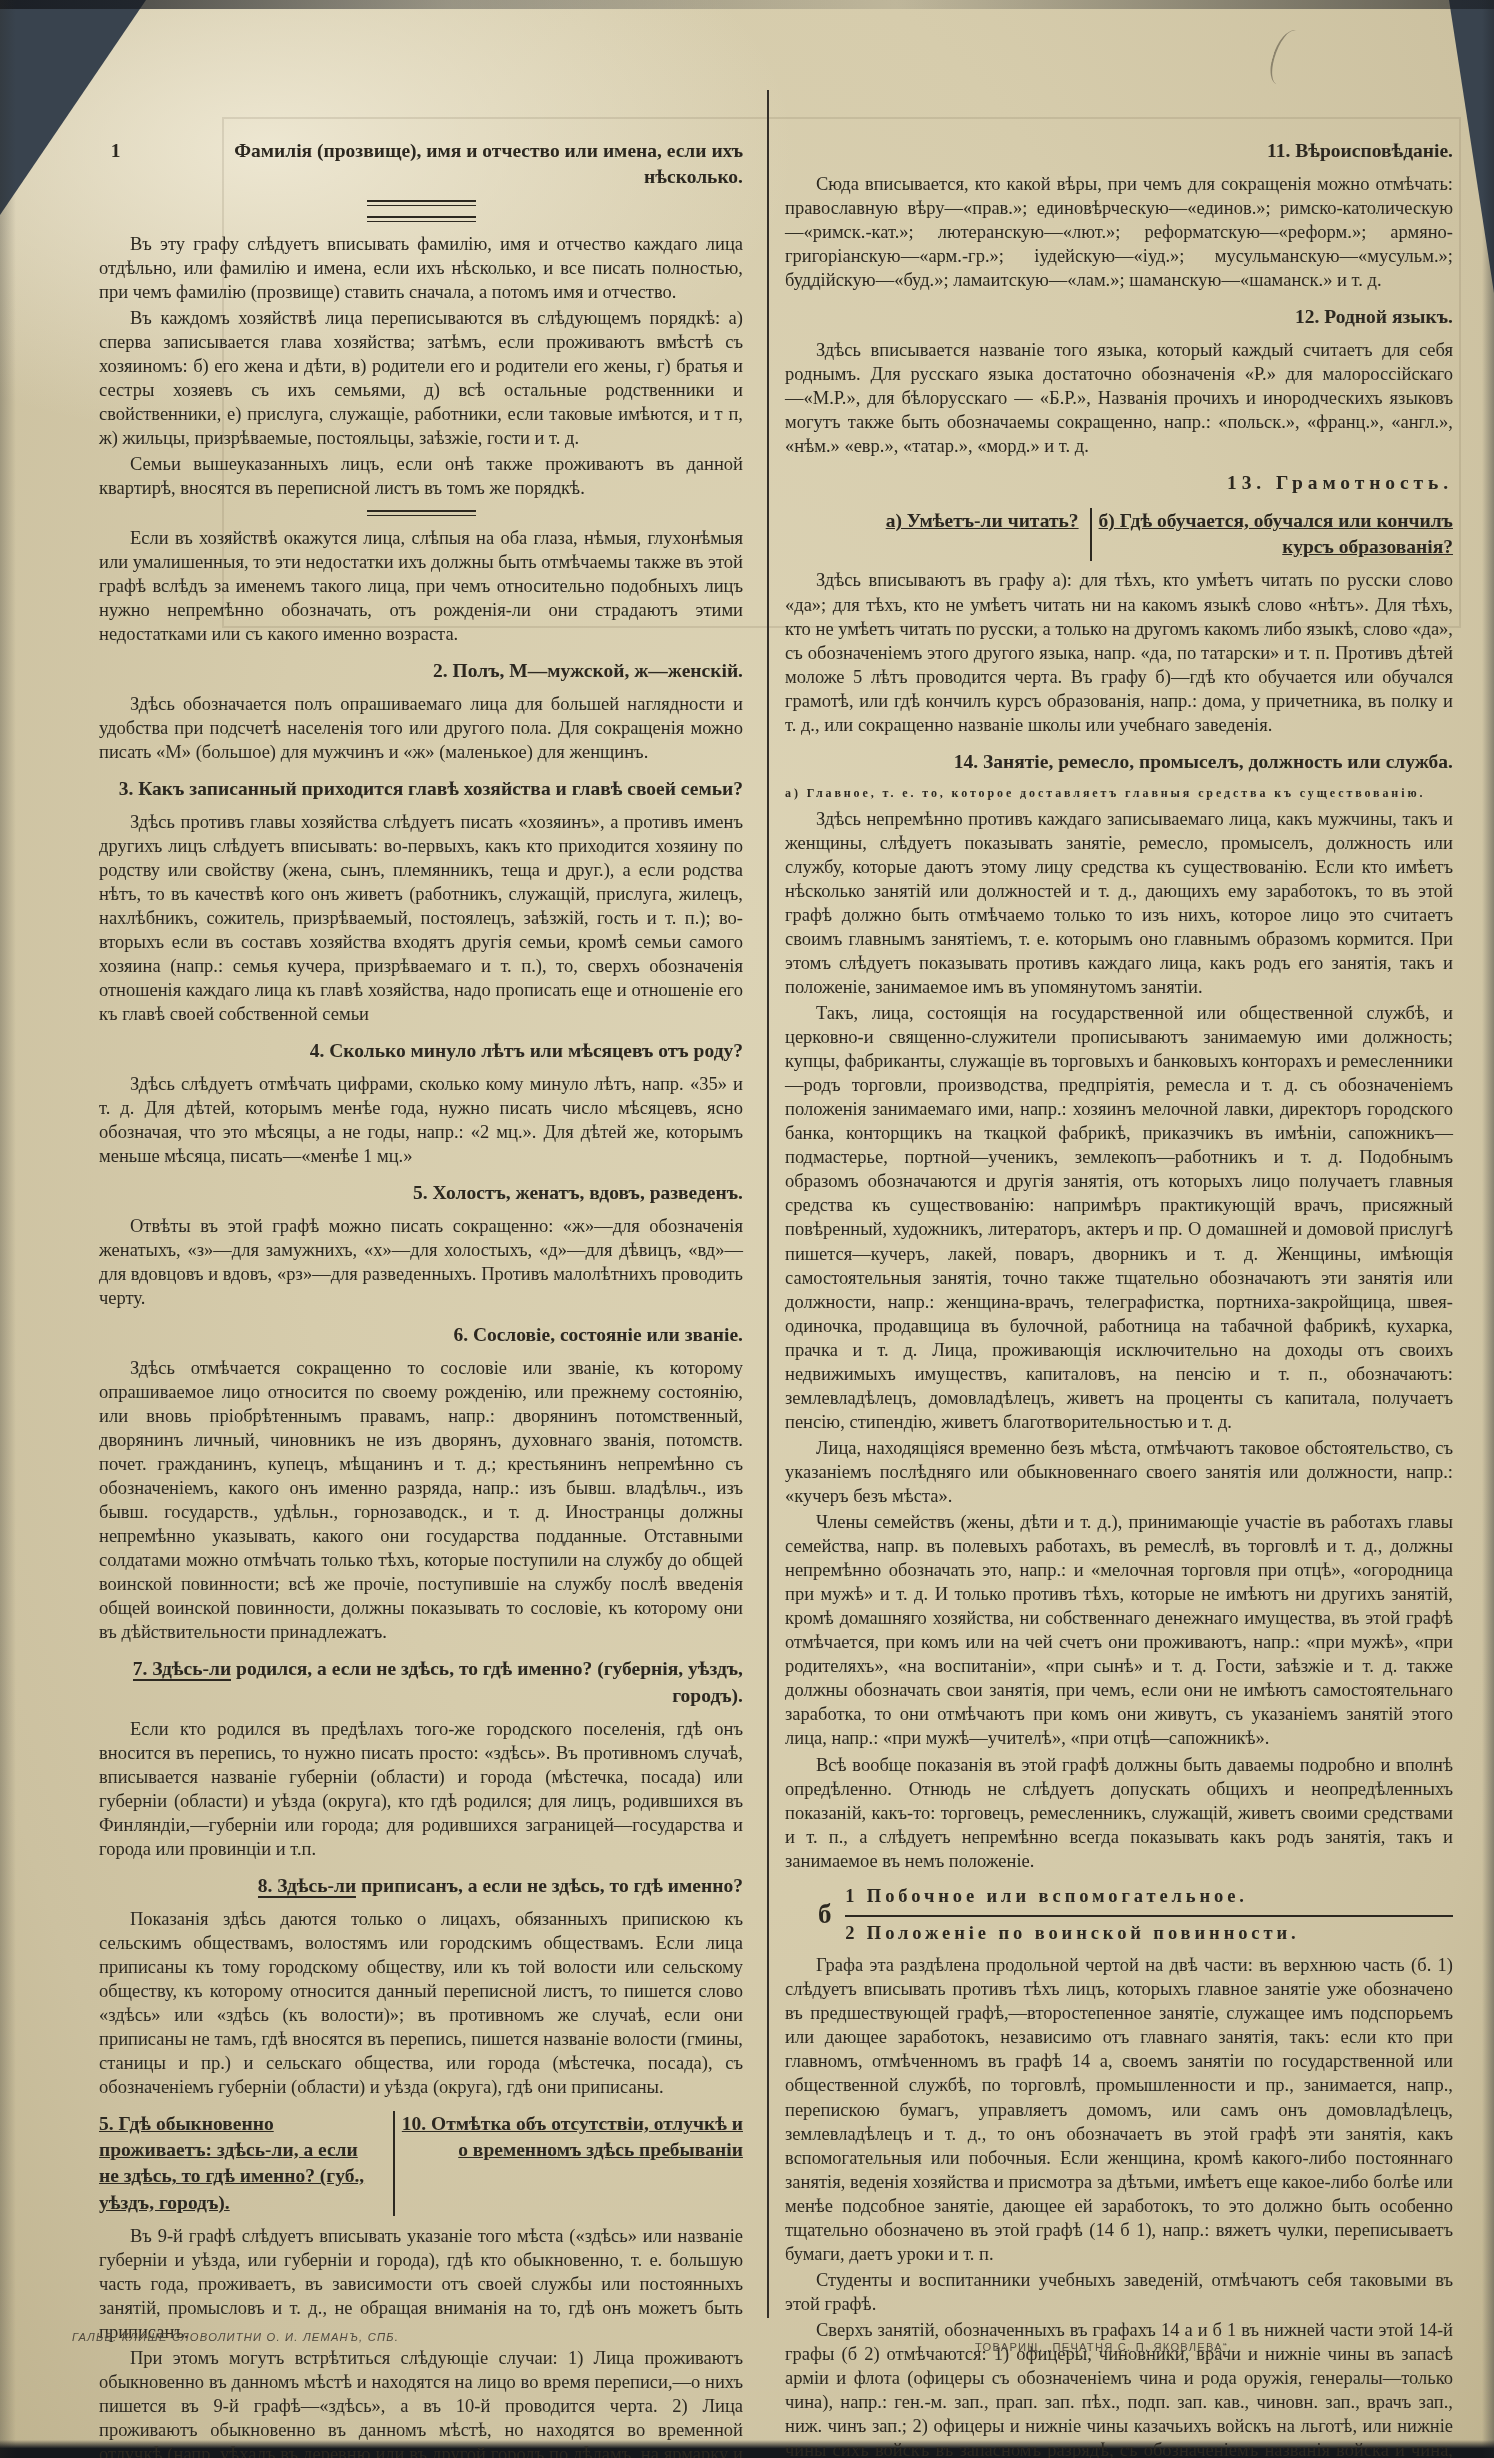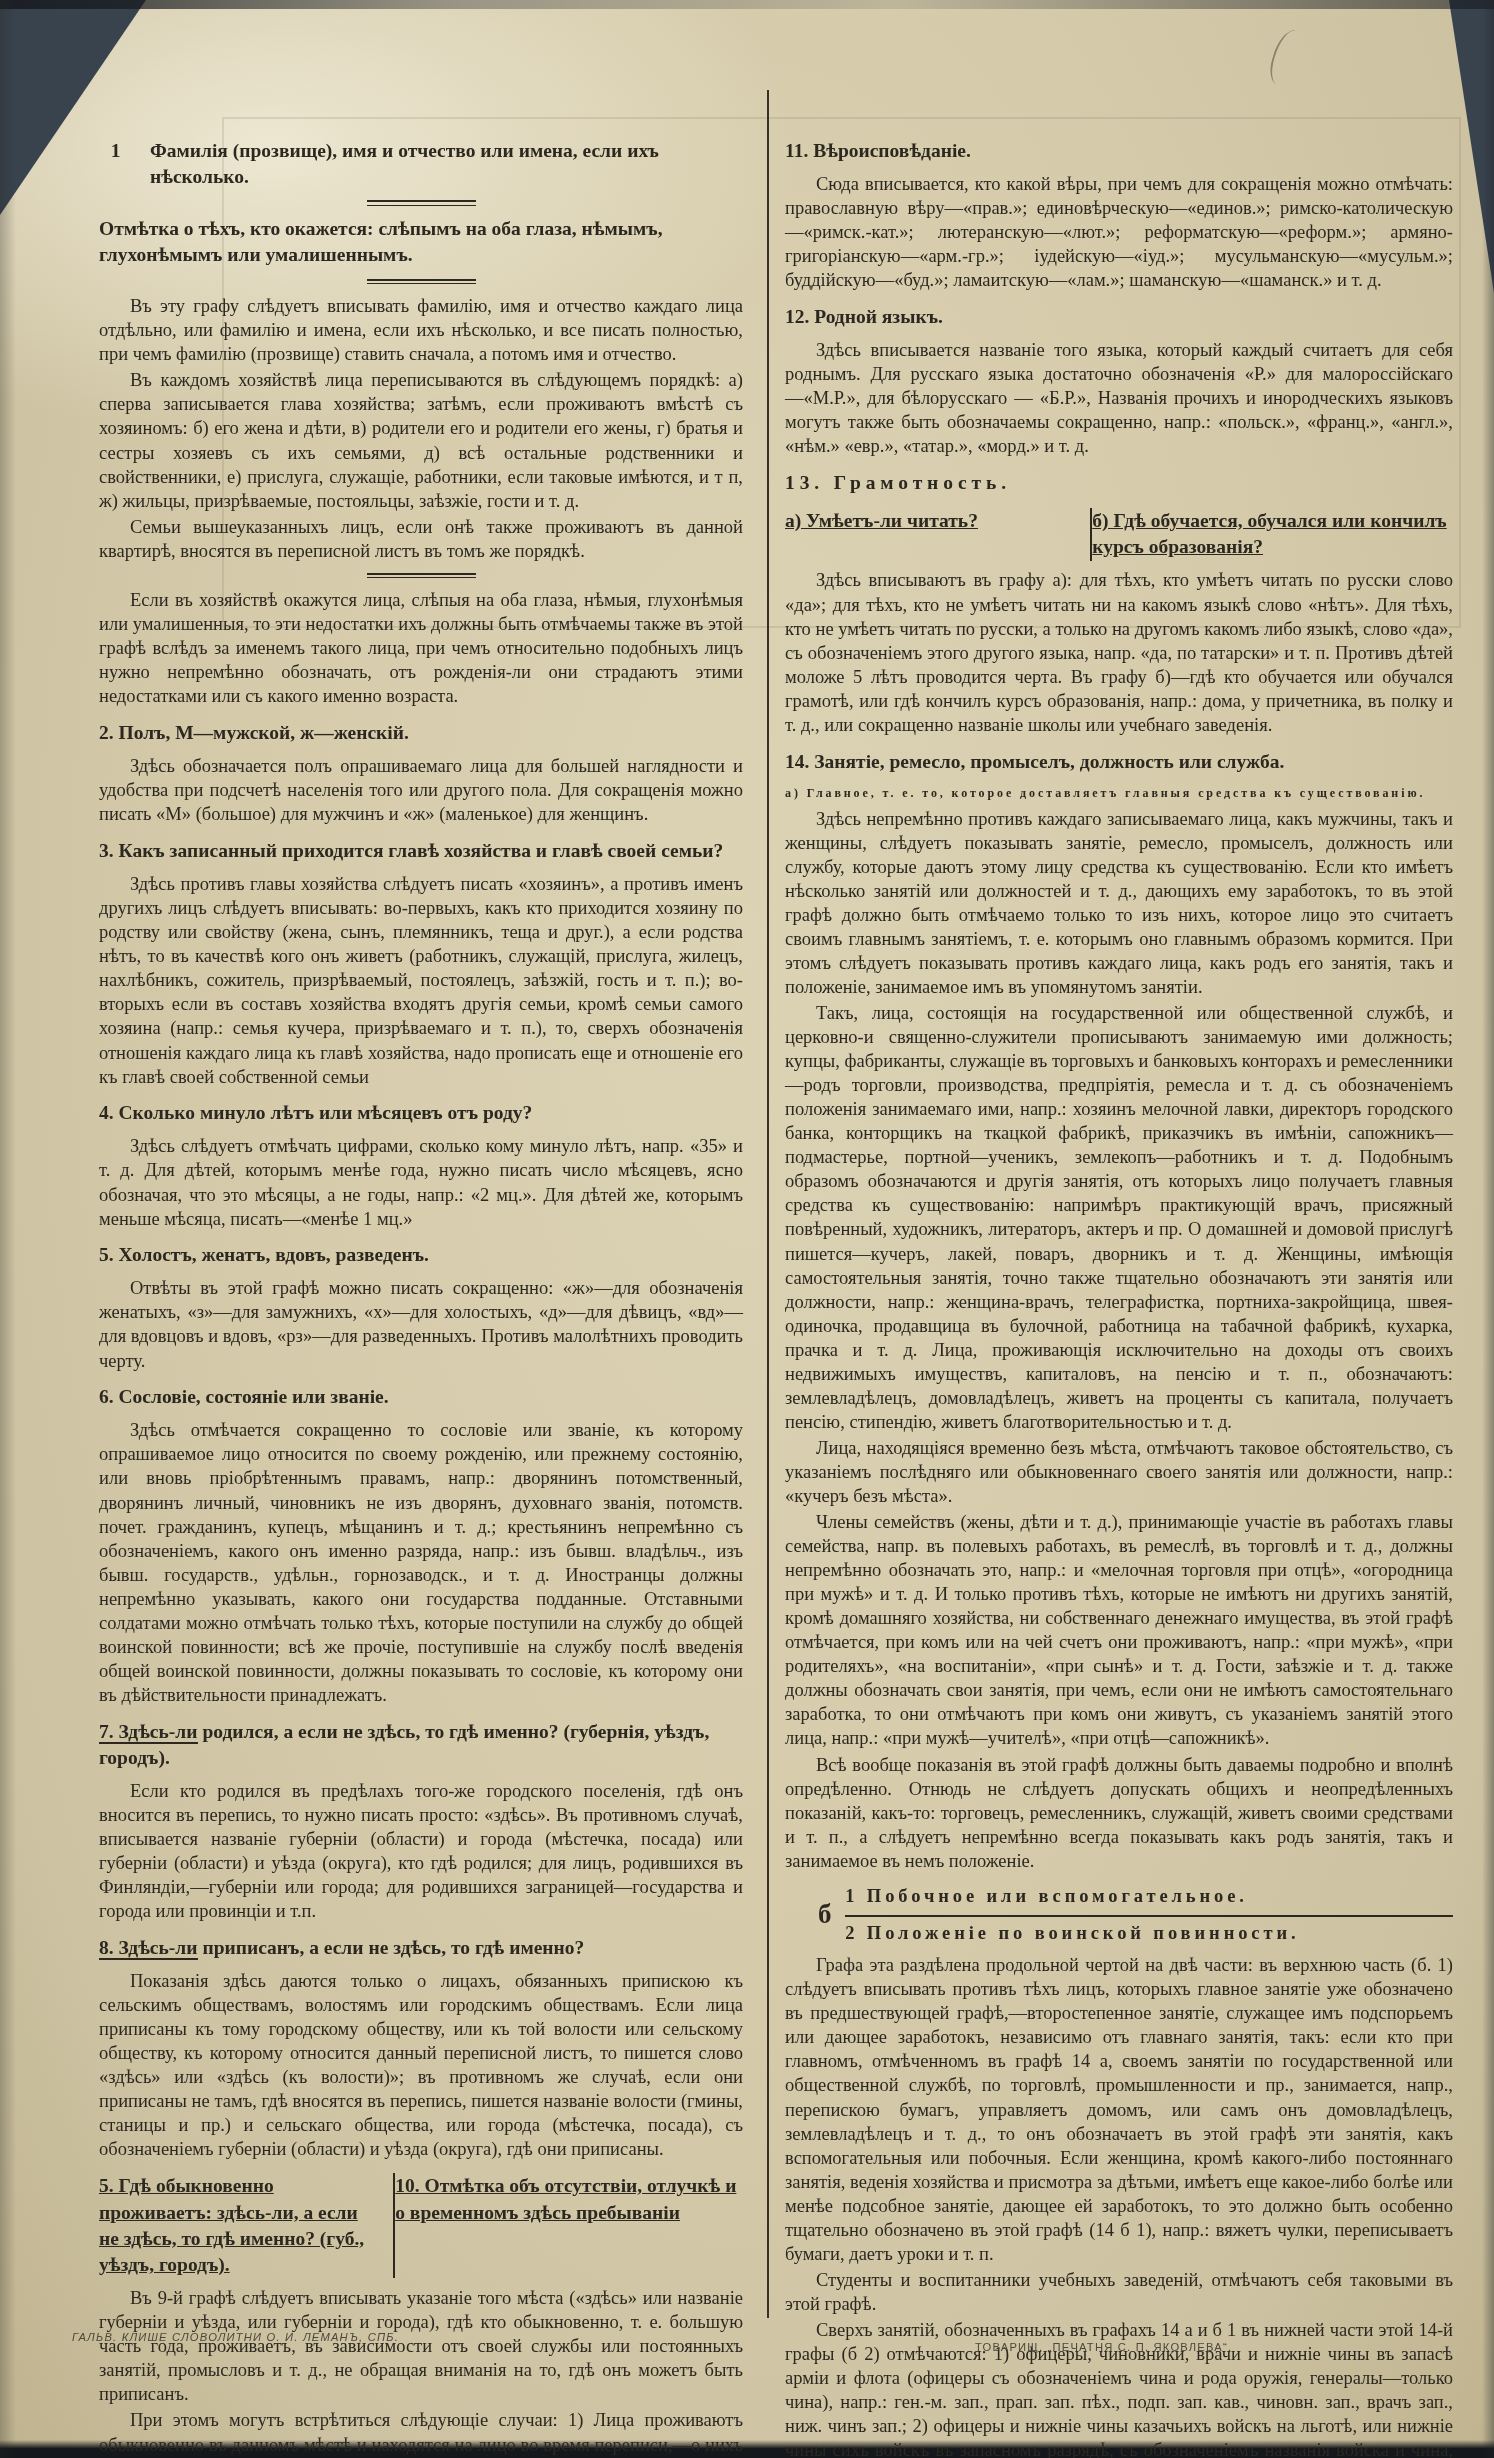--- a/index.html
+++ b/index.html
@@ -25,21 +25,21 @@
     border-left:2px solid rgba(70,64,52,.5);border-radius:60% 0 0 45%;transform:rotate(16deg);}
   .bleed-box{position:absolute;left:222px;top:117px;width:1235px;height:507px;
     border:2px solid rgba(110,100,72,.16);pointer-events:none;}
   .center-rule{position:absolute;left:767px;top:90px;width:2.4px;height:2228px;background:#35302a;}
   
   .cols{position:absolute;left:99px;top:138px;width:1354px;display:flex;}
   .col{font-size:18.5px;line-height:1.3;}
   .col-left{width:644px;}
   .col-right{width:668px;margin-left:42px;}
   .p{text-align:justify;text-indent:31px;margin:0 0 2px 0;}
-  .h{font-weight:bold;text-align:left;font-size:19.5px;line-height:1.35;margin:11.7px 0 7.8px;}
+  .h{font-weight:bold;text-align:right;font-size:19.5px;line-height:1.35;margin:11.7px 0 7.8px;}
   .h1row{display:flex;margin-bottom:2px;}
   .h1no{width:51px;font-weight:bold;font-size:19.5px;padding-left:11.7px;box-sizing:border-box;}
   .h1txt{flex:1;}
   .rule{width:109px;margin:9.8px auto 9.8px;border-top:2.9px solid #2c2820;border-bottom:1.5px solid #2c2820;height:2.9px;}
   .ulead{border-bottom:2.4px solid #2c2820;}
   .split{display:flex;margin:11.7px 0 7.8px;}
   .split .cl{width:46%;border-right:2px solid #2c2820;padding-right:11.7px;box-sizing:border-box;}
   .split .cr{width:54%;padding-left:0;box-sizing:border-box;}
   .split .h{margin:0;text-decoration:underline;}
   .split .h.left{text-align:left;}
@@ -71,21 +71,20 @@
   <div class="crease"></div>
 
   <div class="cols">
 
     <div class="col col-left">
       <div class="h1row">
         <div class="h1no">1</div>
         <div class="h1txt h" style="margin:0">Фамилія (прозвище), имя и отчество или имена, если ихъ нѣсколько.</div>
       </div>
       <div class="rule"></div>
-      <div class="h" style="margin:0">Отмѣтка о тѣхъ, кто окажется: слѣпымъ на оба глаза, нѣмымъ, глухонѣмымъ или умалишеннымъ.</div>
       <div class="rule"></div>
       <p class="p">Въ эту графу слѣдуетъ вписывать фамилію, имя и отчество каждаго лица отдѣльно, или фамилію и имена, если ихъ нѣсколько, и все писать полностью, при чемъ фамилію (прозвище) ставить сначала, а потомъ имя и отчество.</p>
       <p class="p">Въ каждомъ хозяйствѣ лица переписываются въ слѣдующемъ порядкѣ: а) сперва записывается глава хозяйства; затѣмъ, если проживаютъ вмѣстѣ съ хозяиномъ: б) его жена и дѣти, в) родители его и родители его жены, г) братья и сестры хозяевъ съ ихъ семьями, д) всѣ остальные родственники и свойственники, е) прислуга, служащіе, работники, если таковые имѣются, и т п, ж) жильцы, призрѣваемые, постояльцы, заѣзжіе, гости и т. д.</p>
       <p class="p">Семьи вышеуказанныхъ лицъ, если онѣ также проживаютъ въ данной квартирѣ, вносятся въ переписной листъ въ томъ же порядкѣ.</p>
       <div class="rule"></div>
       <p class="p">Если въ хозяйствѣ окажутся лица, слѣпыя на оба глаза, нѣмыя, глухонѣмыя или умалишенныя, то эти недостатки ихъ должны быть отмѣчаемы также въ этой графѣ вслѣдъ за именемъ такого лица, при чемъ относительно подобныхъ лицъ нужно непремѣнно обозначать, отъ рожденія-ли они страдаютъ этими недостатками или съ какого именно возраста.</p>
       <div class="h">2. Полъ, М—мужской, ж—женскій.</div>
       <p class="p">Здѣсь обозначается полъ опрашиваемаго лица для большей наглядности и удобства при подсчетѣ населенія того или другого пола. Для сокращенія можно писать «М» (большое) для мужчинъ и «ж» (маленькое) для женщинъ.</p>
       <div class="h">3. Какъ записанный приходится главѣ хозяйства и главѣ своей семьи?</div>
       <p class="p">Здѣсь противъ главы хозяйства слѣдуетъ писать «хозяинъ», а противъ именъ другихъ лицъ слѣдуетъ вписывать: во-первыхъ, какъ кто приходится хозяину по родству или свойству (жена, сынъ, племянникъ, теща и друг.), а если родства нѣтъ, то въ качествѣ кого онъ живетъ (работникъ, служащій, прислуга, жилецъ, нахлѣбникъ, сожитель, призрѣваемый, постоялецъ, заѣзжій, гость и т. п.); во-вторыхъ если въ составъ хозяйства входятъ другія семьи, кромѣ семьи самого хозяина (напр.: семья кучера, призрѣваемаго и т. п.), то, сверхъ обозначенія отношенія каждаго лица къ главѣ хозяйства, надо прописать еще и отношеніе его къ главѣ своей собственной семьи</p>

